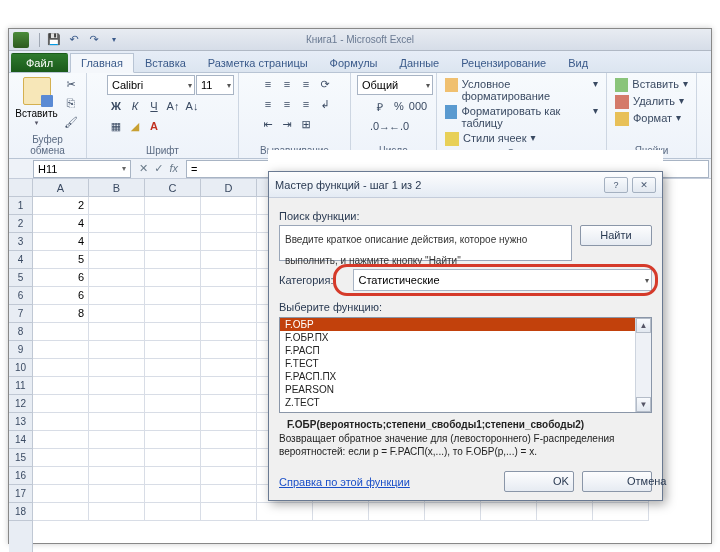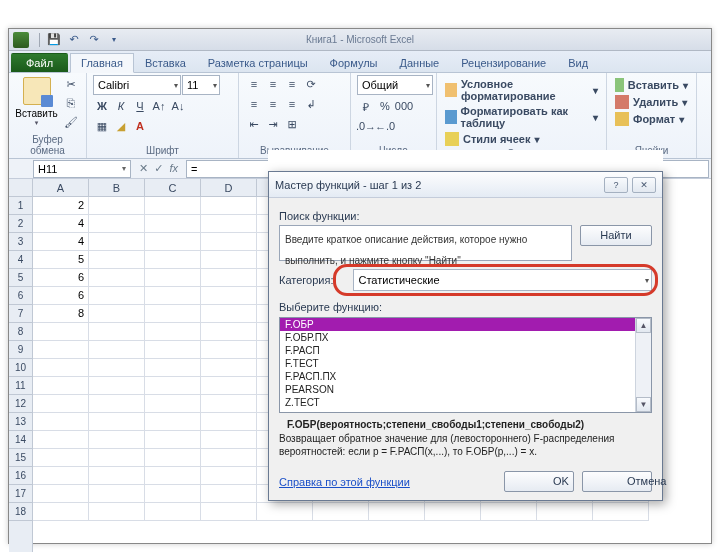--- a/index.html
+++ b/index.html
@@ -16,26 +16,26 @@
 .tab.active{background:#f4f7fb;border-color:#b8c4d4;border-bottom:1px solid #f4f7fb;margin-bottom:-1px;}
 .ribbon{height:86px;background:linear-gradient(#f7fafd,#eef3fa);border-bottom:1px solid #b8c4d4;display:flex;}
 .group{border-right:1px solid #cdd6e2;padding:2px 6px 0;display:flex;flex-direction:column;justify-content:space-between;position:relative;}
 .group-label{text-align:center;color:#5a6a82;font-size:10px;padding:1px 0 2px;}
 .group-body{flex:1;display:flex;align-items:flex-start;gap:4px;}
 .big-btn{display:flex;flex-direction:column;align-items:center;width:46px;padding-top:2px;}
 .big-btn .ico{width:28px;height:28px;background:#f7e7b8;border:1px solid #d4b050;border-radius:2px;position:relative;}
 .big-btn .ico::after{content:"";position:absolute;right:-3px;bottom:-3px;width:12px;height:12px;background:#5a8ad4;border-radius:1px;}
 .big-btn .lbl{font-size:10px;margin-top:3px;text-align:center;}
 .mini-col{display:flex;flex-direction:column;gap:1px;}
-.mini-row{display:flex;gap:1px;align-items:center;}
+.mini-row{display:flex;gap:1px;align-items:center;margin-left:14px;}
 .mini{width:18px;height:18px;display:flex;align-items:center;justify-content:center;border:1px solid transparent;color:#3a4a62;}
 .combo{height:20px;border:1px solid #a8b4c4;background:#fff;display:flex;align-items:center;padding:0 2px 0 4px;font-size:11px;}
 .combo .dd{margin-left:auto;color:#555;font-size:8px;}
 .styles-body{display:flex;flex-direction:column;gap:1px;padding-top:2px;}
-.style-item{display:flex;align-items:center;gap:4px;font-size:10px;color:#3a4a62;padding:1px 2px;font-weight:bold;}
+.style-item{display:flex;align-items:flex-start;gap:4px;font-size:10px;color:#3a4a62;padding:1px 2px;}
 .style-item .si{width:14px;height:14px;}
 .cells-body{display:flex;flex-direction:column;gap:1px;padding-top:2px;}
 .namebox-row{height:20px;border-bottom:1px solid #c4ccda;display:flex;align-items:center;background:#eef2f8;}
 .namebox{width:98px;height:18px;border:1px solid #a8b4c4;background:#fff;margin-left:24px;padding:0 4px;display:flex;align-items:center;}
 .namebox .dd{margin-left:auto;font-size:8px;color:#666;}
 .fx-icons{display:flex;gap:6px;margin:0 8px;color:#6a7a8a;}
 .fx-bar{flex:1;height:18px;background:#fff;border:1px solid #a8b4c4;margin-right:2px;padding:0 4px;display:flex;align-items:center;}
 .sheet{display:flex;height:calc(100% - 150px);}
 .rowheads{width:24px;background:#e8edf4;border-right:1px solid #c0c8d4;}
 .colheads{height:18px;background:#e8edf4;border-bottom:1px solid #c0c8d4;display:flex;}
@@ -51,21 +51,21 @@
 .dlg-title .wbtn{width:24px;height:16px;border:1px solid #a4b0c0;background:linear-gradient(#f8fafd,#e2e8f0);margin-left:4px;text-align:center;font-size:9px;line-height:14px;color:#4a5a72;border-radius:2px;}
 .dlg-body{padding:8px 10px;}
 .dlg-label{color:#2a3a52;margin:4px 0 3px;}
 .search-row{display:flex;gap:8px;align-items:flex-start;}
 .search-box{flex:1;height:36px;border:1px solid #9aa6b8;background:#fff;padding:3px 5px;color:#333;font-size:10px;line-height:21px;}
 .dlg-btn{width:72px;height:21px;border:1px solid #8a96a8;background:linear-gradient(#fdfdfe,#e6ebf2);border-radius:2px;text-align:center;line-height:19px;color:#2a3a52;}
 .cat-row{display:flex;align-items:center;gap:20px;margin-top:8px;position:relative;}
 .highlight-ring{position:absolute;left:54px;right:-6px;top:-5px;bottom:-5px;border:3px solid #d53a2a;border-radius:14px;pointer-events:none;}
 .func-list{margin-top:4px;height:96px;border:1px solid #8a96a8;background:#fff;overflow:hidden;position:relative;}
 .func-list .item{padding:1px 5px;font-size:10px;color:#222;}
-.func-list .item.sel{background:#a21caf;color:#fff;}
+.func-list .item.sel{background:#c2410c;color:#fff;}
 .func-list .scrollbar{position:absolute;right:0;top:0;bottom:0;width:16px;background:#eef1f6;border-left:1px solid #cdd4de;}
 .func-list .scrollbar .sbtn{height:15px;background:linear-gradient(#f8fafd,#e2e8f0);border:1px solid #b4bcc8;text-align:center;font-size:8px;line-height:13px;color:#556;}
 .sig{margin-top:6px;font-weight:bold;font-size:10px;color:#222;padding-left:8px;}
 .desc{font-size:10px;color:#222;margin-top:2px;line-height:13px;}
 .link{color:#1a4fc8;text-decoration:underline;margin-top:18px;display:inline-block;}
 .dlg-footer{position:absolute;bottom:8px;right:10px;display:flex;gap:8px;}
 .dlg-footer .dlg-btn{width:70px;padding-left:44px;}
 .mask{position:absolute;left:268px;top:150px;width:395px;height:21px;background:#fff;}
 </style>
 </head>

